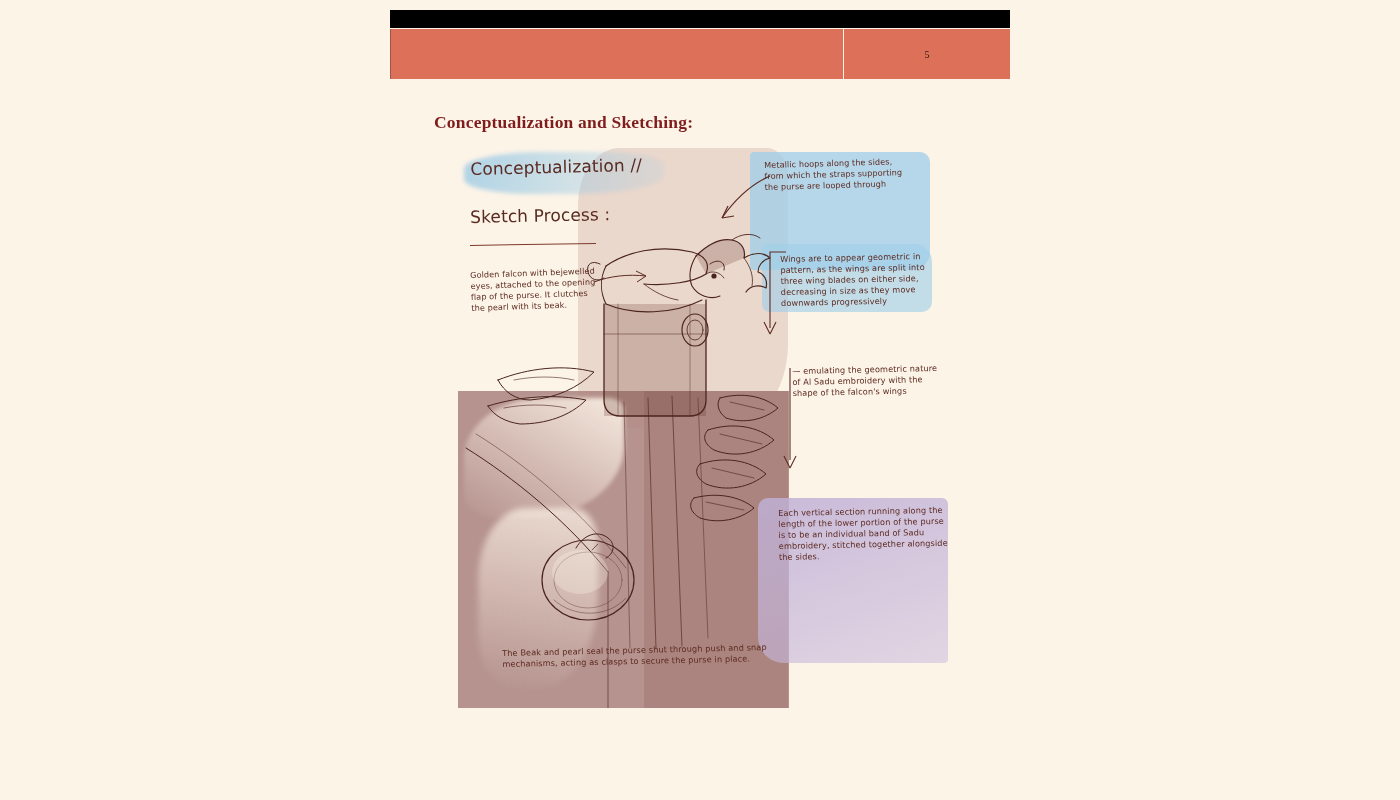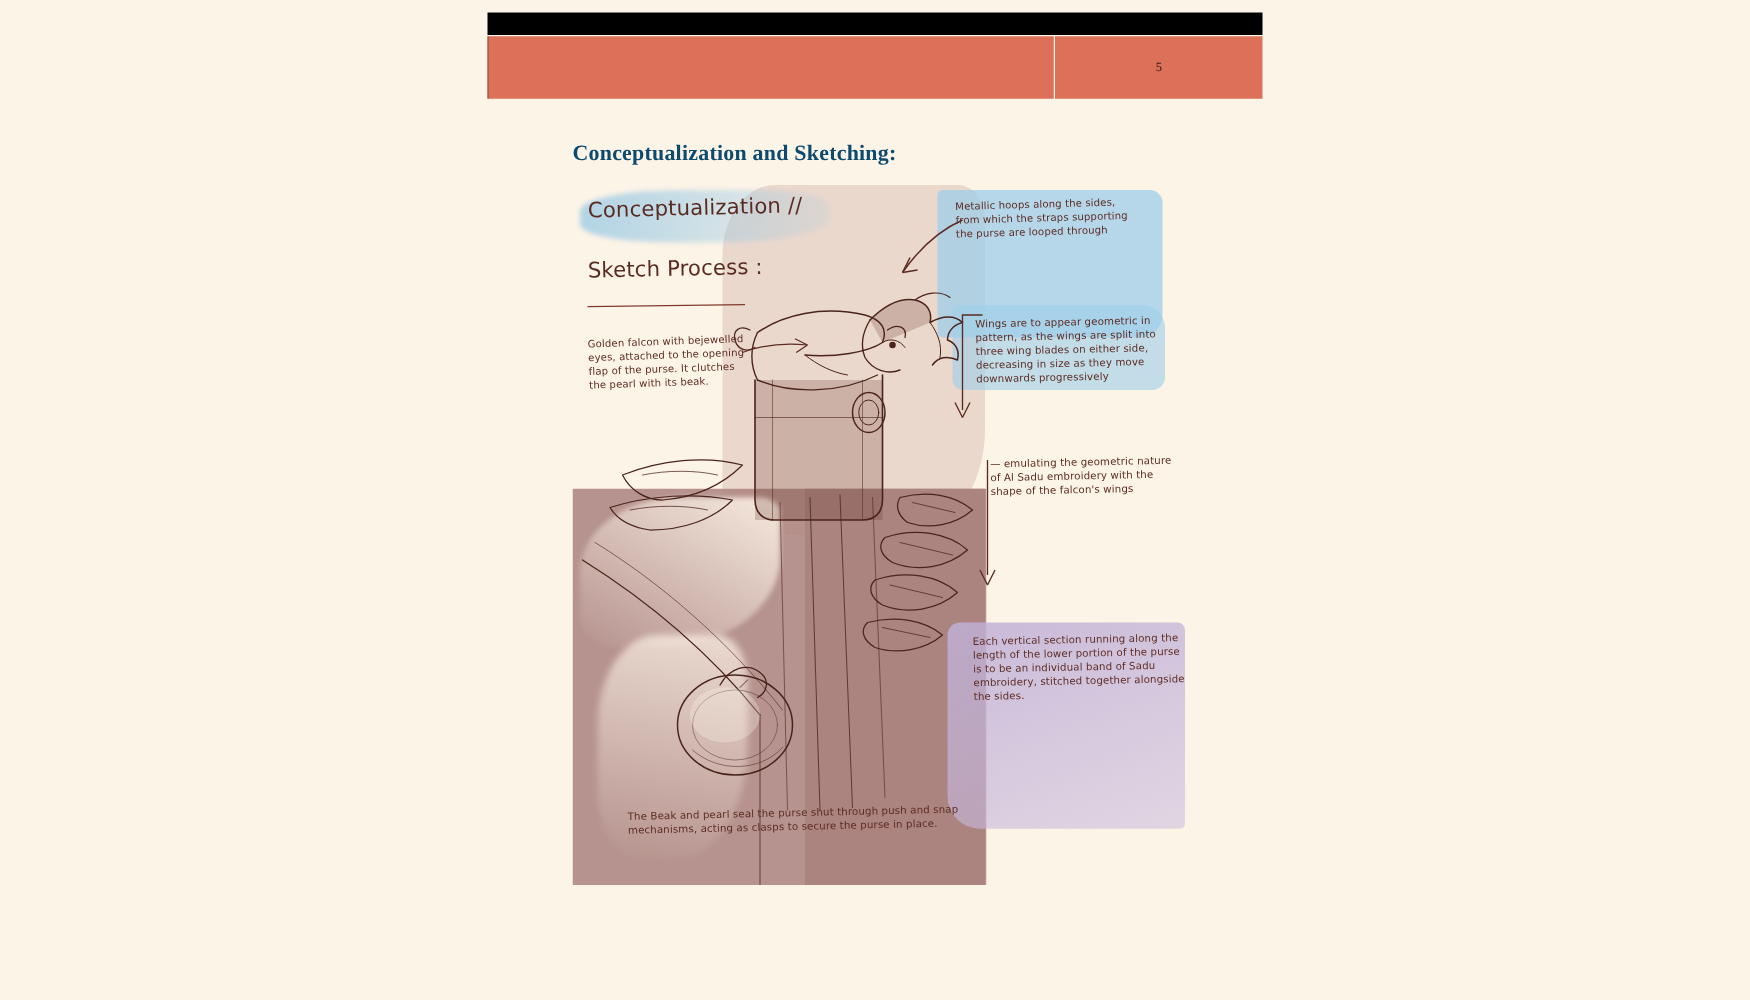--- a/index.html
+++ b/index.html
@@ -54,26 +54,26 @@
   }
   #header-page-number {
     font-family: "Liberation Serif", serif;
     font-size: 10px;
     color: #2a1a14;
   }
 
   
   #section-heading {
     position: absolute;
-    left: 458px;
+    left: 434px;
     top: 112px;
     font-family: "Liberation Serif", serif;
     font-weight: bold;
     font-size: 17.5px;
-    color: #0c4a6e;
+    color: #7f1d1d;
     letter-spacing: 0.2px;
   }
 
   
   #sketch-sheet {
     position: absolute;
     left: 458px;
     top: 148px;
     width: 490px;
     height: 560px;

